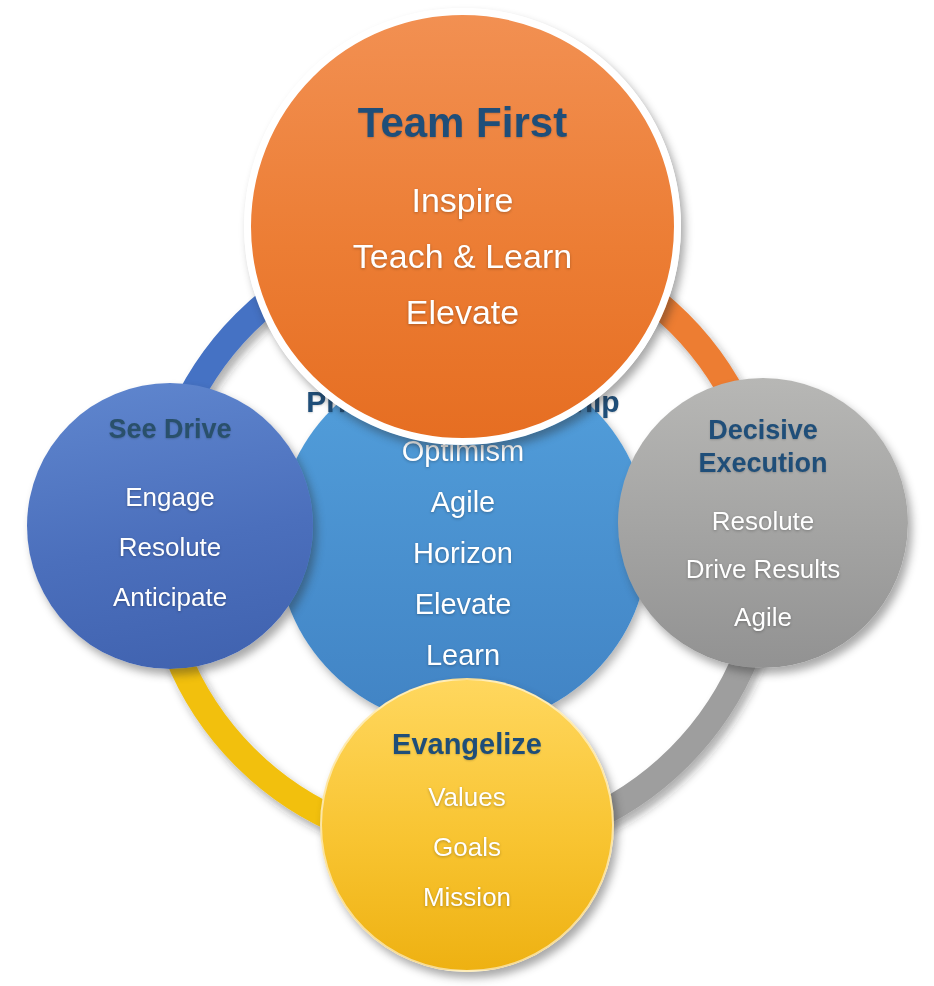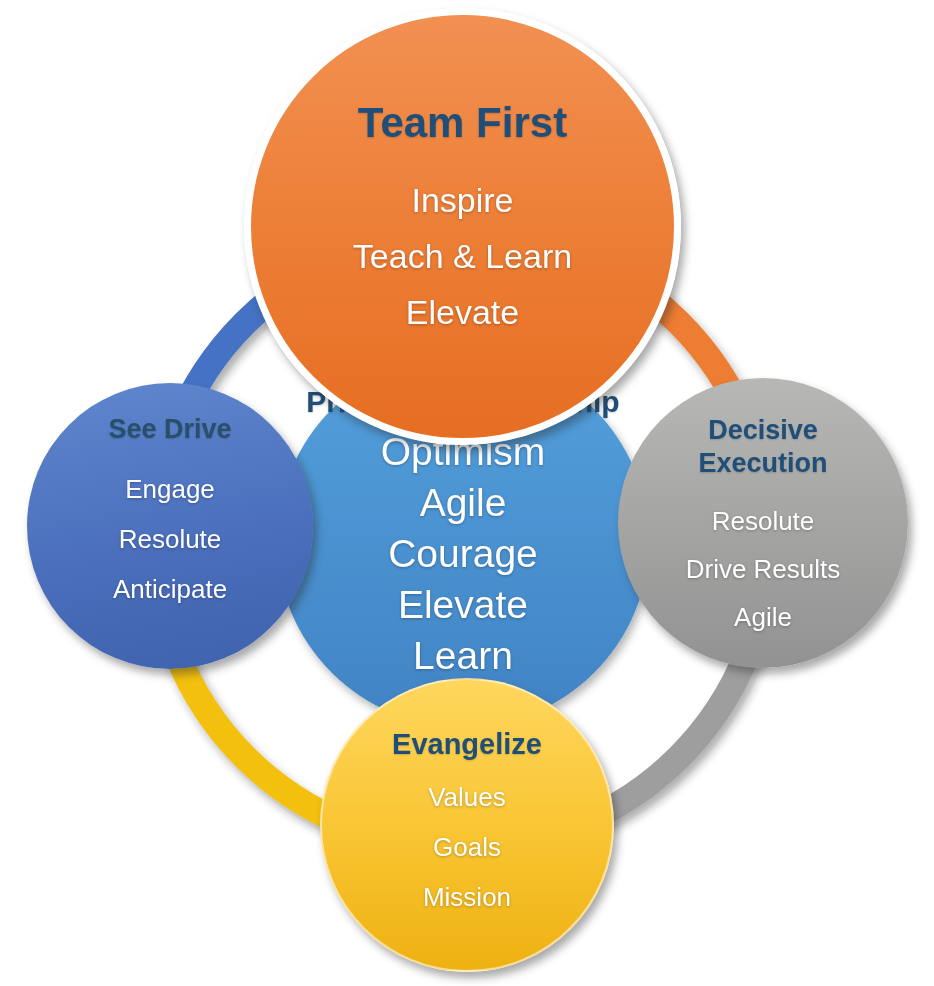--- a/index.html
+++ b/index.html
@@ -35,41 +35,41 @@
 
   
   .circle.center {
     left: 277px; top: 355px; width: 372px; height: 372px;
     background: linear-gradient(180deg, #53A0DC 0%, #4183C4 100%);
     z-index: 1;
     box-shadow: 3px 5px 8px rgba(40,40,40,0.35);
   }
   .circle.center .c-title { font-size: 30px; line-height: 37px; padding-top: 28px; white-space: nowrap; }
   .circle.center .items { margin-top: 14px; gap: 16px; }
-  .circle.center .c-item { font-size: 39px; line-height: 35px; }
+  .circle.center .c-item { font-size: 29px; line-height: 35px; }
 
   
   .circle.top {
     left: 244px; top: 8px; width: 423px; height: 423px;
     background: linear-gradient(180deg, #F29052 0%, #EC7D34 55%, #E66E22 100%);
     border: 7px solid #FFFFFF;
     z-index: 3;
   }
   .circle.top .c-title { font-size: 42px; line-height: 48px; padding-top: 84px; }
   .circle.top .items { margin-top: 33px; gap: 15px; }
   .circle.top .c-item { font-size: 34px; line-height: 41px; }
 
   
   .circle.left {
     left: 27px; top: 383px; width: 286px; height: 286px;
     background: linear-gradient(170deg, #6087CF 0%, #4B6FBC 55%, #3F61AE 100%);
     z-index: 2;
   }
   .circle.left .c-title { font-size: 27px; line-height: 33px; padding-top: 30px; color: #29506B; }
-  .circle.left .items { margin-top: 28px; gap: 19px; }
+  .circle.left .items { margin-top: 36px; gap: 19px; }
   .circle.left .c-item { font-size: 26px; line-height: 31px; }
 
   
   .circle.right {
     left: 618px; top: 378px; width: 290px; height: 290px;
     background: linear-gradient(180deg, #B7B7B5 0%, #A3A3A2 55%, #929292 100%);
     z-index: 2;
   }
   .circle.right .c-title { font-size: 27px; line-height: 33px; padding-top: 36px; }
   .circle.right .items { margin-top: 26px; gap: 17px; }
@@ -103,21 +103,21 @@
       <path d="M 769 540 A 307 307 0 0 1 462 847" stroke="#9E9E9E"></path>
       <path d="M 462 847 A 307 307 0 0 1 155 540" stroke="#F2C00D"></path>
     </g>
   </svg>
 
   <div class="circle center">
     <div class="c-title">Principled Leadership</div>
     <div class="items">
       <div class="c-item">Optimism</div>
       <div class="c-item">Agile</div>
-      <div class="c-item">Courage</div>
+      <div class="c-item">Horizon</div>
       <div class="c-item">Elevate</div>
       <div class="c-item">Learn</div>
     </div>
   </div>
 
   <div class="circle left">
     <div class="c-title">
       <span style="display:block">See Drive</span>
     </div>
     <div class="items">

